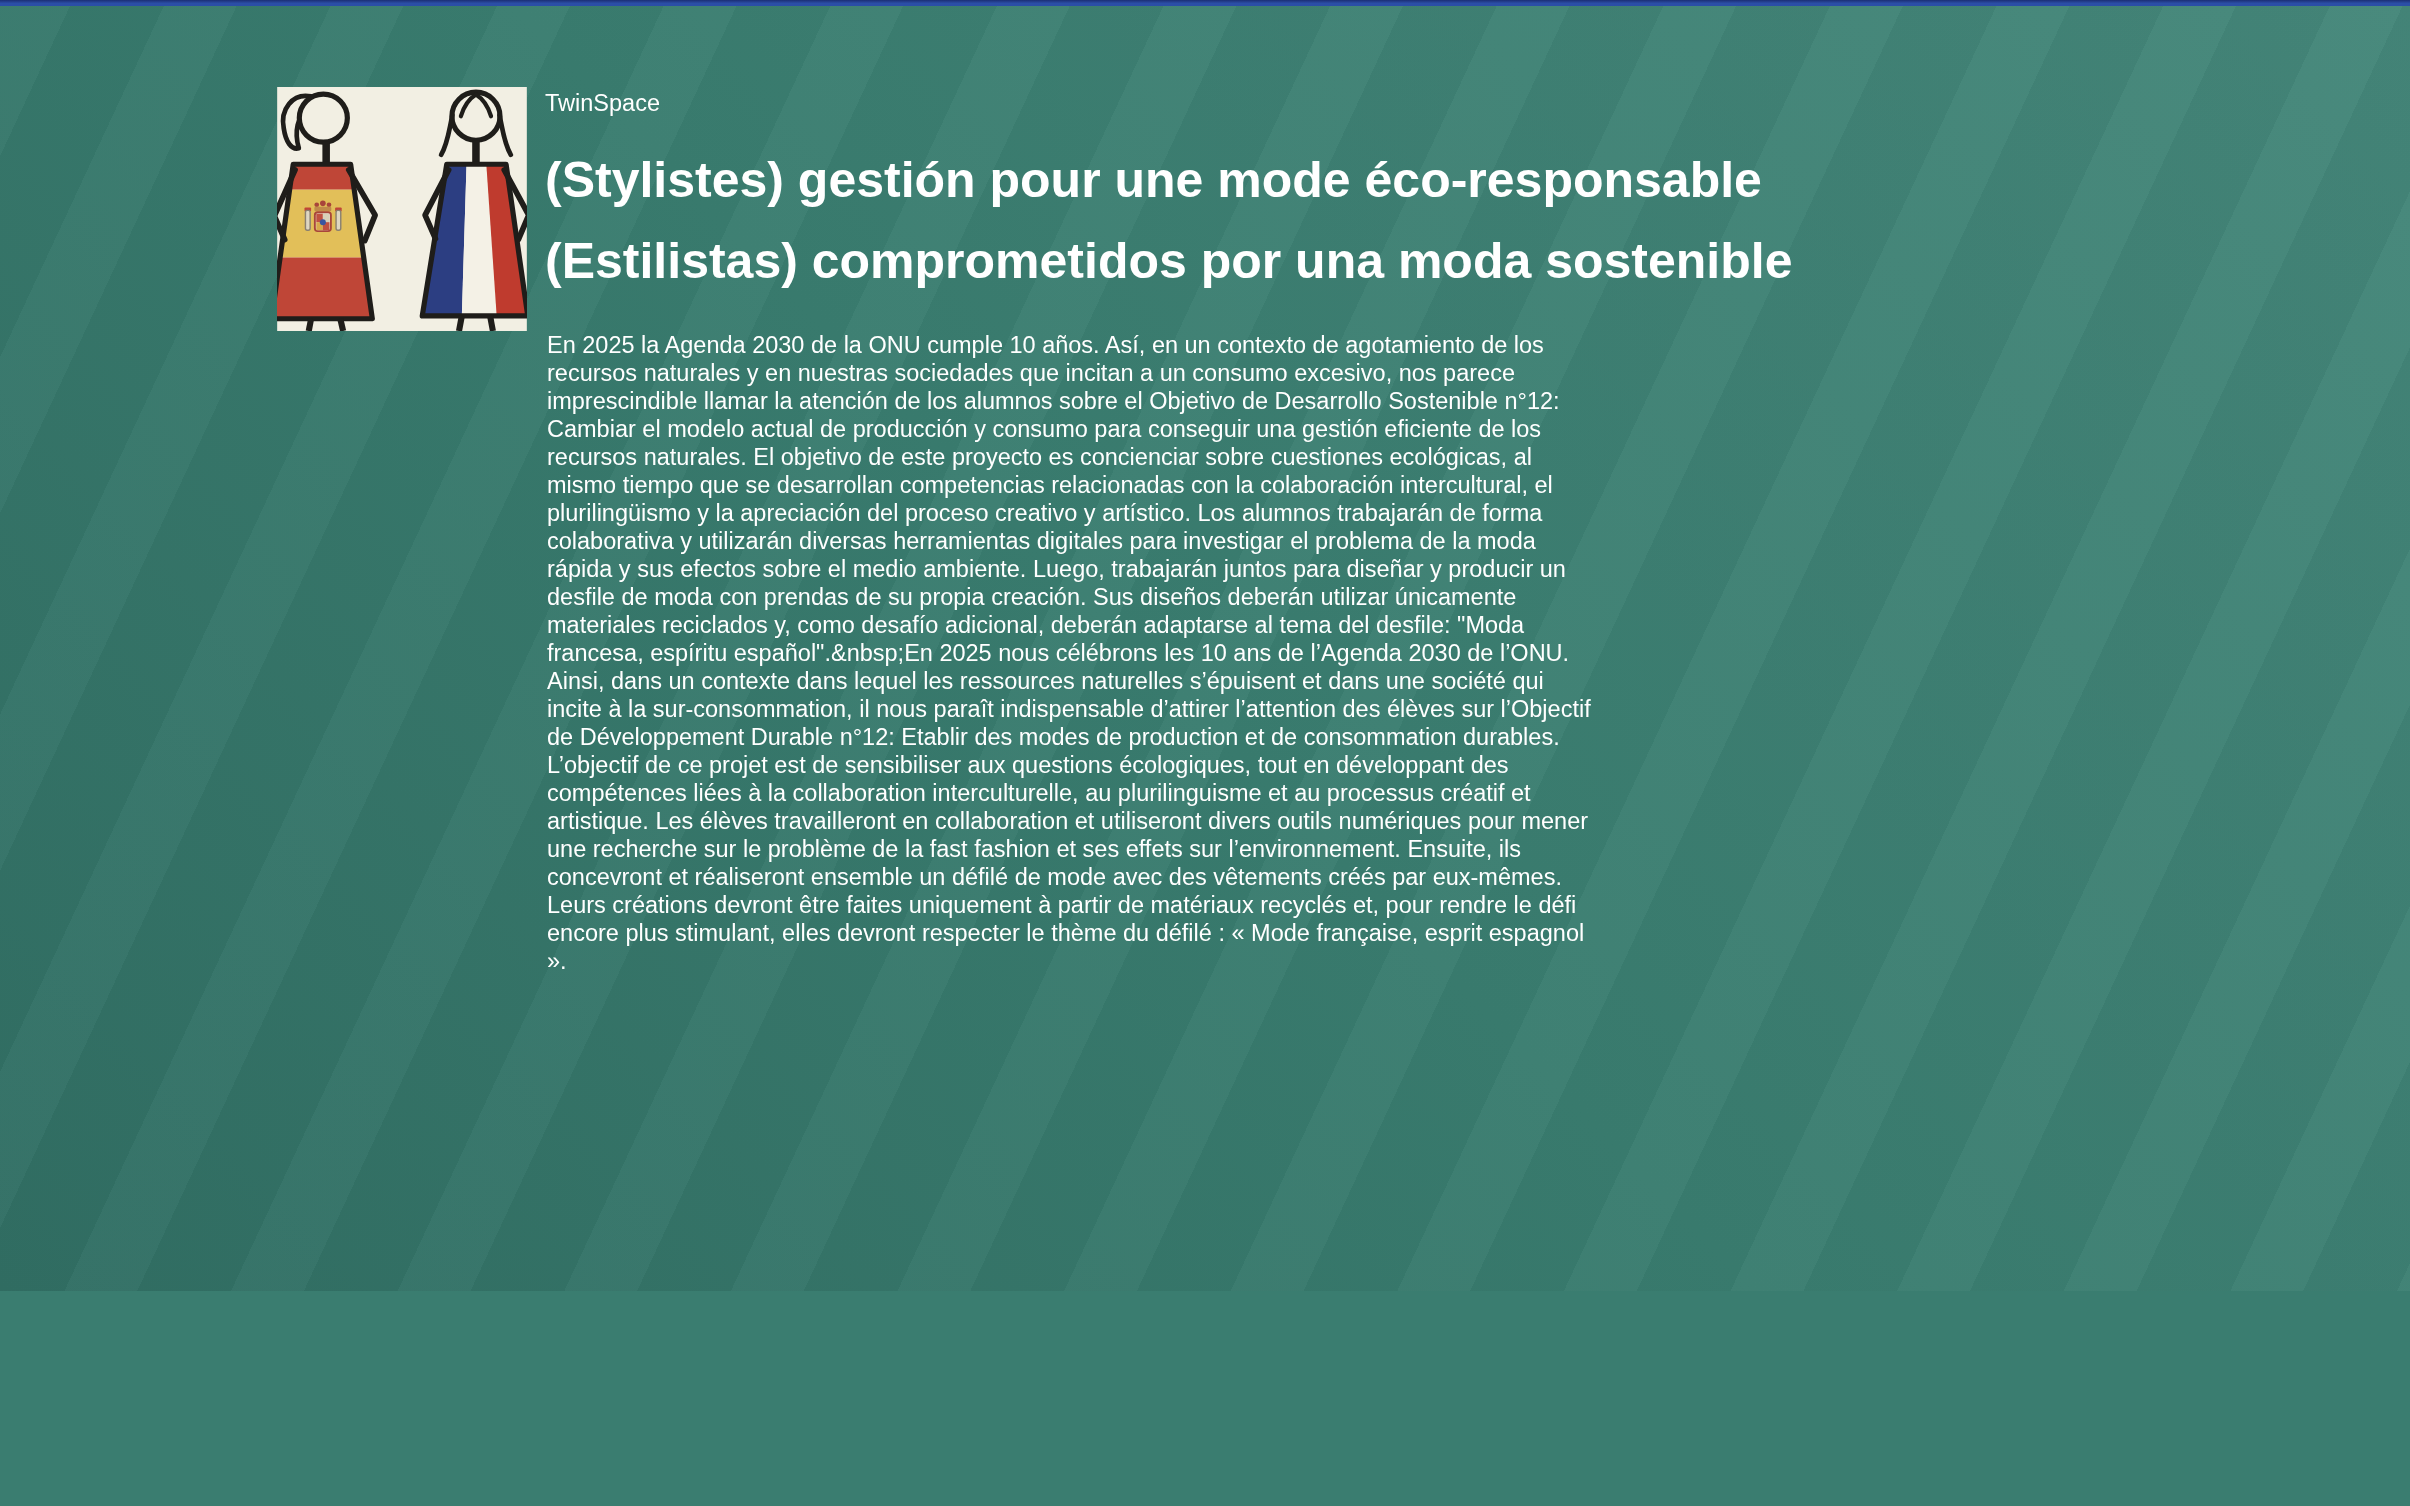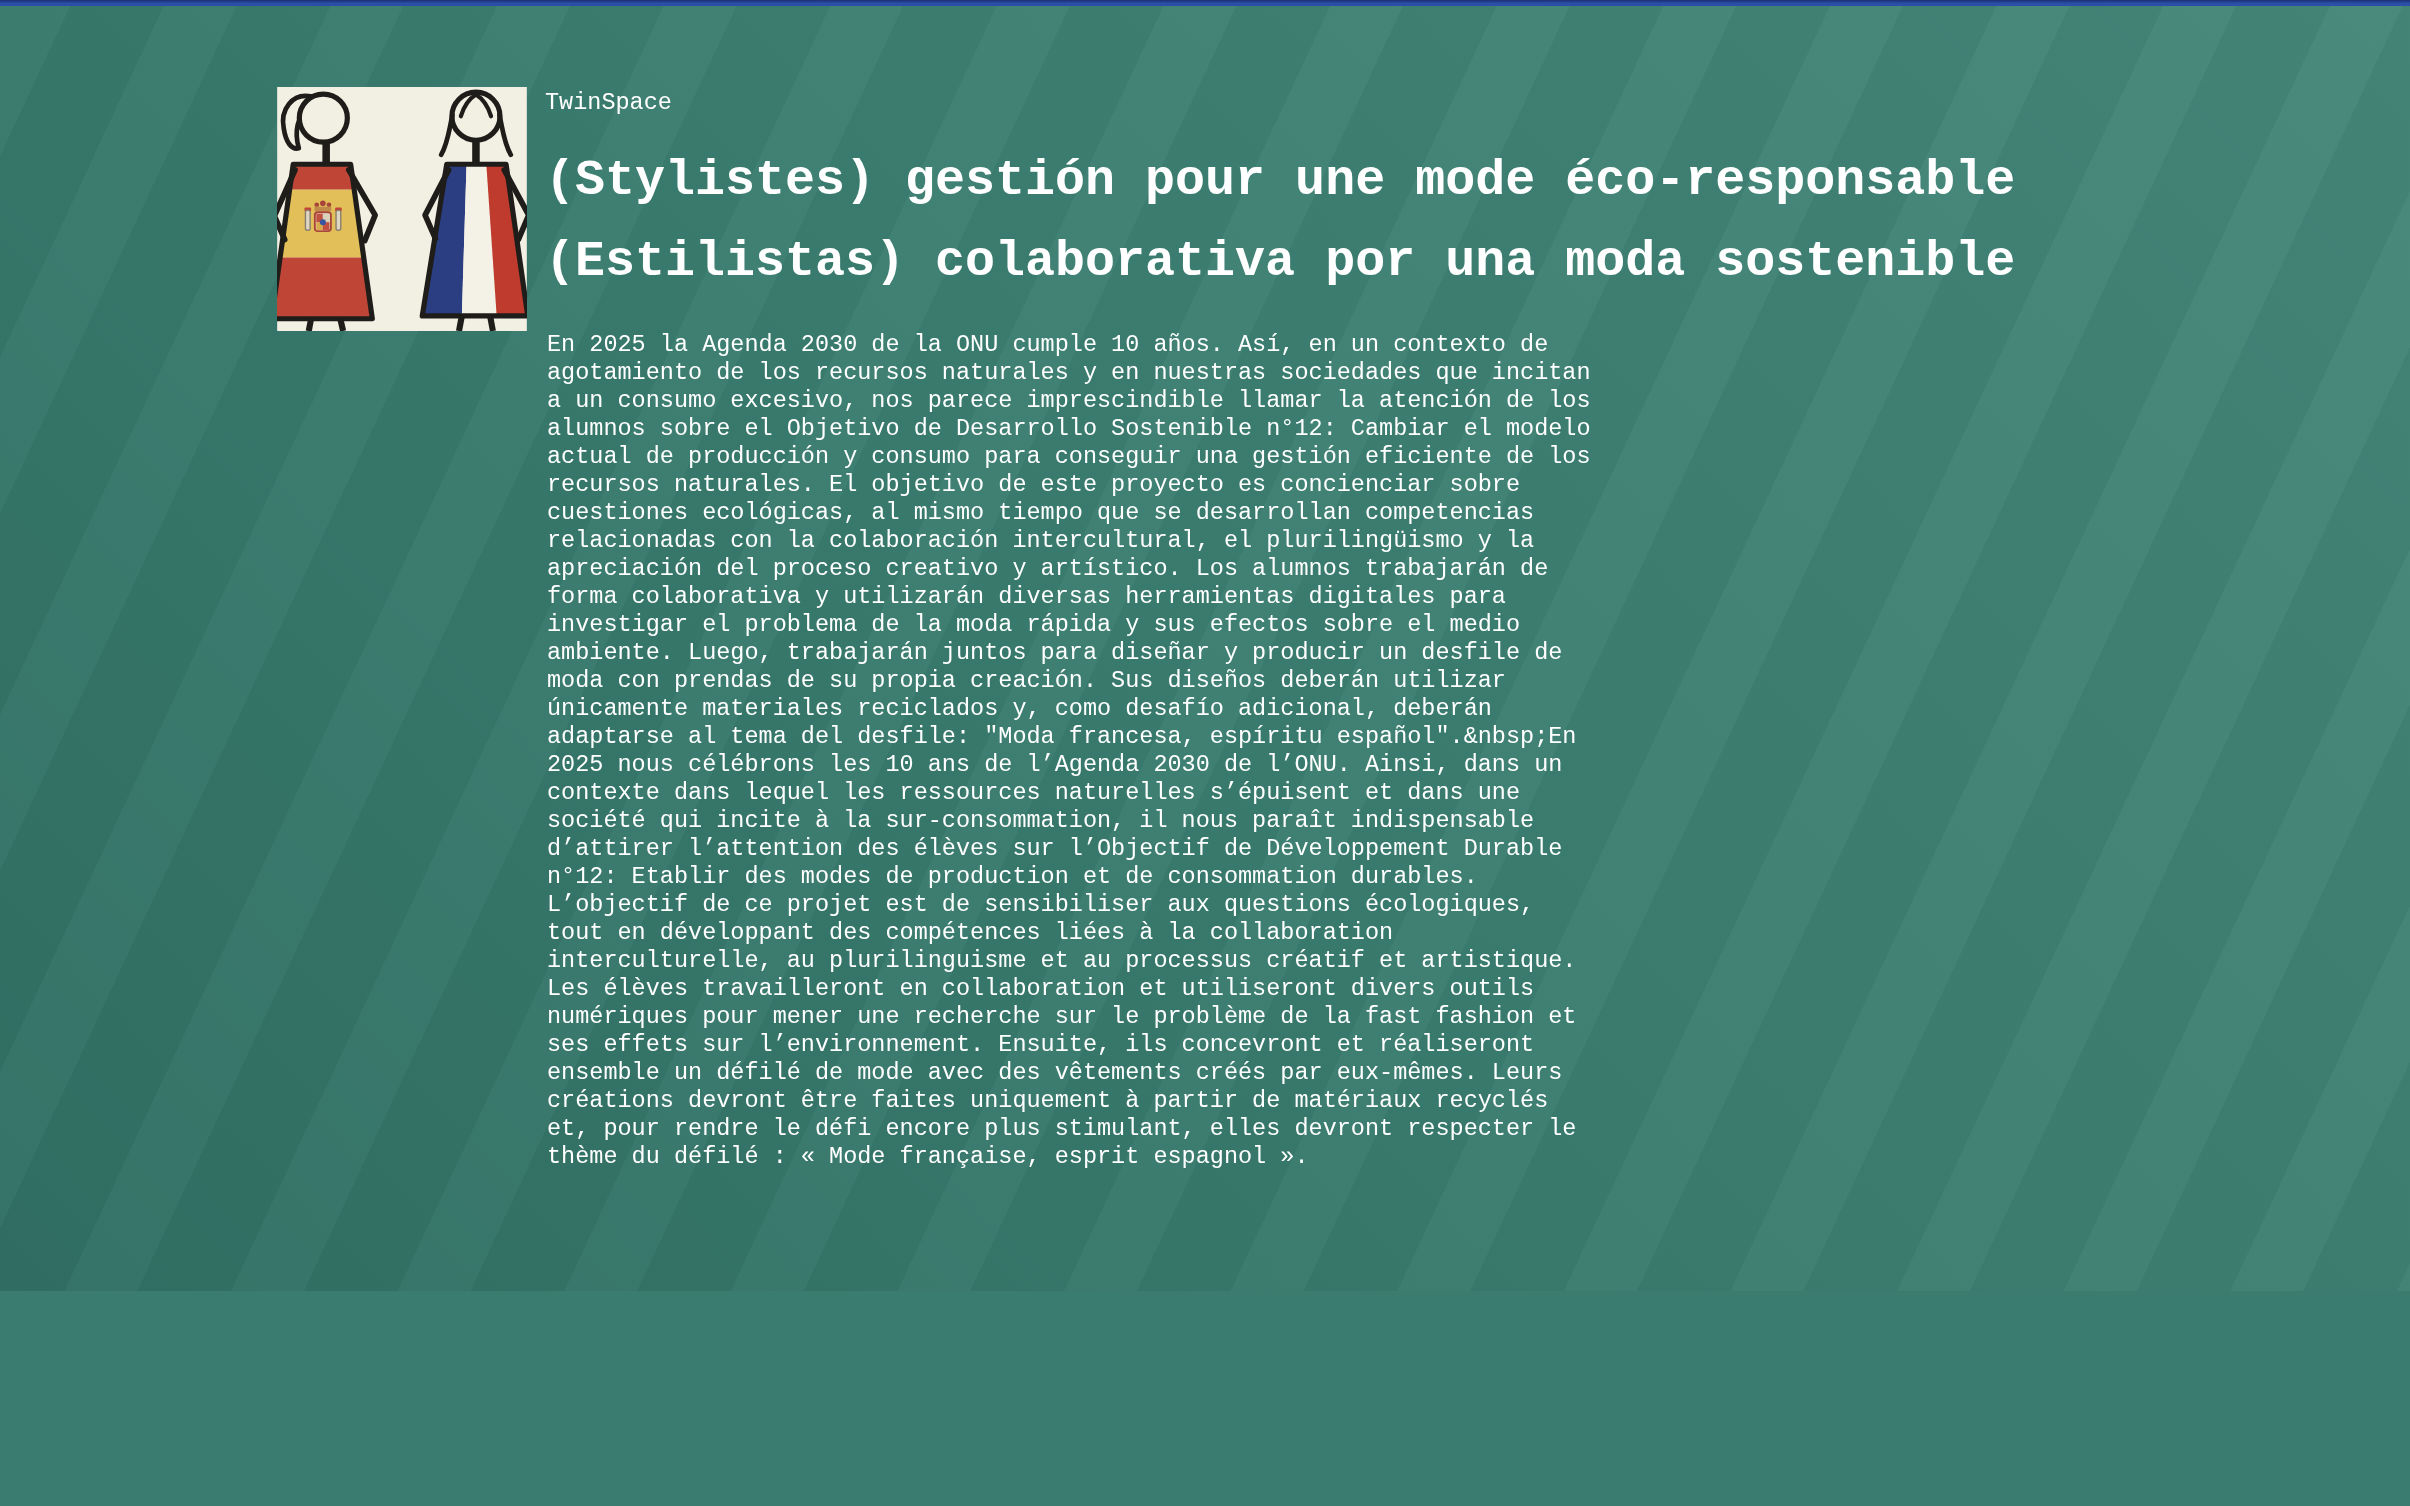--- a/index.html
+++ b/index.html
@@ -5,21 +5,20 @@
   html, body { margin: 0; padding: 0; }
   body {
     width: 2411px; height: 1507px; overflow: hidden;
     font-family: "Liberation Sans", "DejaVu Sans", sans-serif;
     color: #ffffff;
     background: #3a7d70;
   }
   .viewport {
     position: relative; width: 2411px; height: 1291px; overflow: hidden;
     background: linear-gradient(46deg, #316f64 0%, #3a7d70 48%, #45877a 100%);
-    font-family: Liberation Mono, monospace;
   }
   .viewport::before {
     content: ""; position: absolute; inset: 0; pointer-events: none;
     background: repeating-linear-gradient(115deg,
       rgba(255,255,255,0.025) 0px, rgba(255,255,255,0.025) 66px,
       rgba(0,0,0,0.028) 66px, rgba(0,0,0,0.028) 151px);
   }
   .topbar {
     position: absolute; top: 0; left: 0; right: 0; height: 5.6px;
     background: linear-gradient(180deg, #1c2f74 0%, #2b4ea6 55%, #2b4ea6 100%);
@@ -115,21 +114,21 @@
           <line x1="196" y1="243" x2="193" y2="259" stroke="#1f1d1a" stroke-width="6.5"></line>
           <line x1="226" y1="243" x2="229" y2="259" stroke="#1f1d1a" stroke-width="6.5"></line>
         </g>
       </svg>
     </div>
 
     <div class="header-text">
       <div class="space-label">TwinSpace</div>
       <div class="title-block">
         <div class="title-line">(Stylistes) gestión pour une mode éco-responsable</div>
-        <div class="title-line">(Estilistas) colaborativa por una moda sostenible</div>
+        <div class="title-line">(Estilistas) comprometidos por una moda sostenible</div>
       </div>
     </div>
 
   </div>
 
   <div class="description">En 2025 la Agenda 2030 de la ONU cumple 10 años. Así, en un contexto de agotamiento de los recursos naturales y en nuestras sociedades que incitan a un consumo excesivo, nos parece imprescindible llamar la atención de los alumnos sobre el Objetivo de Desarrollo Sostenible n°12: Cambiar el modelo actual de producción y consumo para conseguir una gestión eficiente de los recursos naturales. El objetivo de este proyecto es concienciar sobre cuestiones ecológicas, al mismo tiempo que se desarrollan competencias relacionadas con la colaboración intercultural, el plurilingüismo y la apreciación del proceso creativo y artístico. Los alumnos trabajarán de forma colaborativa y utilizarán diversas herramientas digitales para investigar el problema de la moda rápida y sus efectos sobre el medio ambiente. Luego, trabajarán juntos para diseñar y producir un desfile de moda con prendas de su propia creación. Sus diseños deberán utilizar únicamente materiales reciclados y, como desafío adicional, deberán adaptarse al tema del desfile: "Moda francesa, espíritu español".&amp;nbsp;En 2025 nous célébrons les 10 ans de l’Agenda 2030 de l’ONU. Ainsi, dans un contexte dans lequel les ressources naturelles s’épuisent et dans une société qui incite à la sur-consommation, il nous paraît indispensable d’attirer l’attention des élèves sur l’Objectif de Développement Durable n°12: Etablir des modes de production et de consommation durables. L’objectif de ce projet est de sensibiliser aux questions écologiques, tout en développant des compétences liées à la collaboration interculturelle, au plurilinguisme et au processus créatif et artistique. Les élèves travailleront en collaboration et utiliseront divers outils numériques pour mener une recherche sur le problème de la fast fashion et ses effets sur l’environnement. Ensuite, ils concevront et réaliseront ensemble un défilé de mode avec des vêtements créés par eux-mêmes. Leurs créations devront être faites uniquement à partir de matériaux recyclés et, pour rendre le défi encore plus stimulant, elles devront respecter le thème du défilé : « Mode française, esprit espagnol ».</div>
 
   <nav class="nav">
     <div class="nav-item">
       <span>Home</span>

